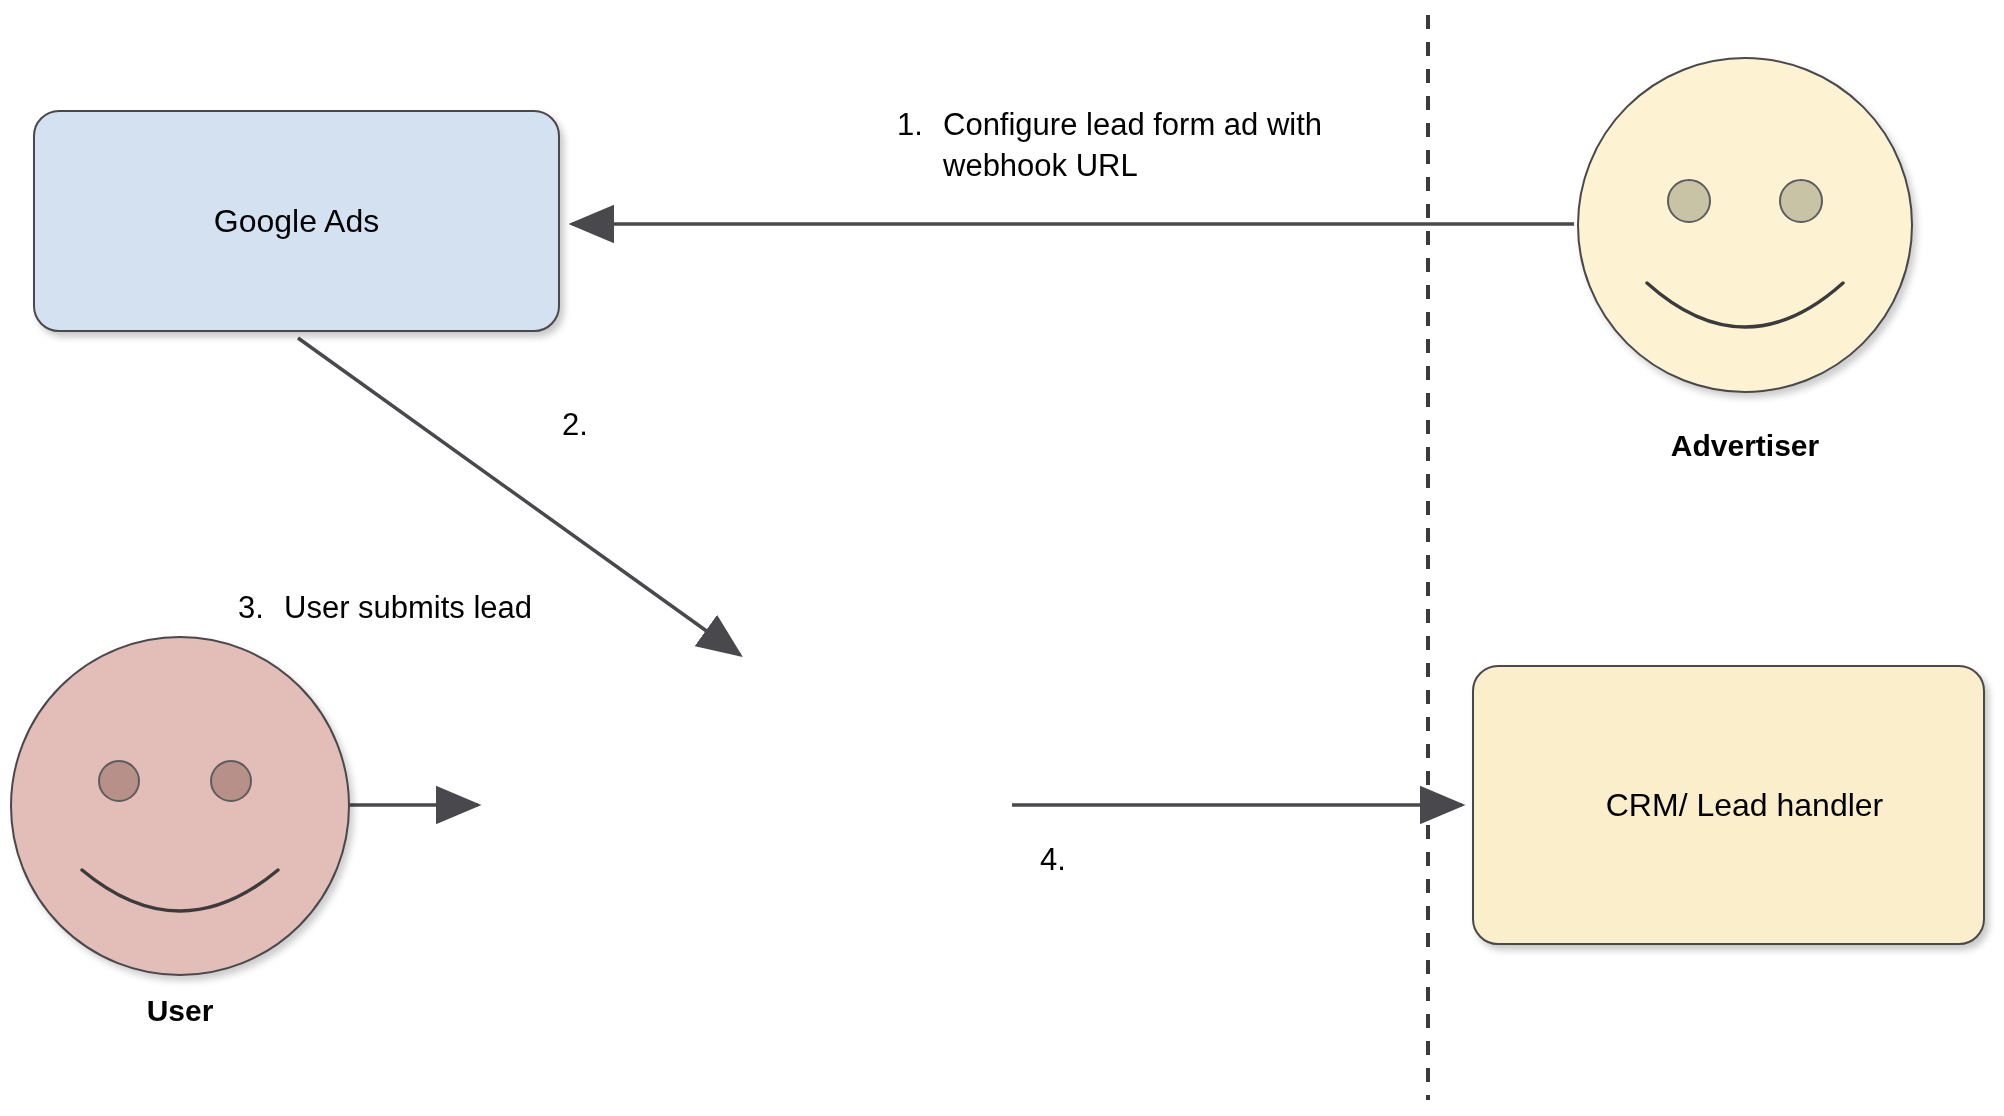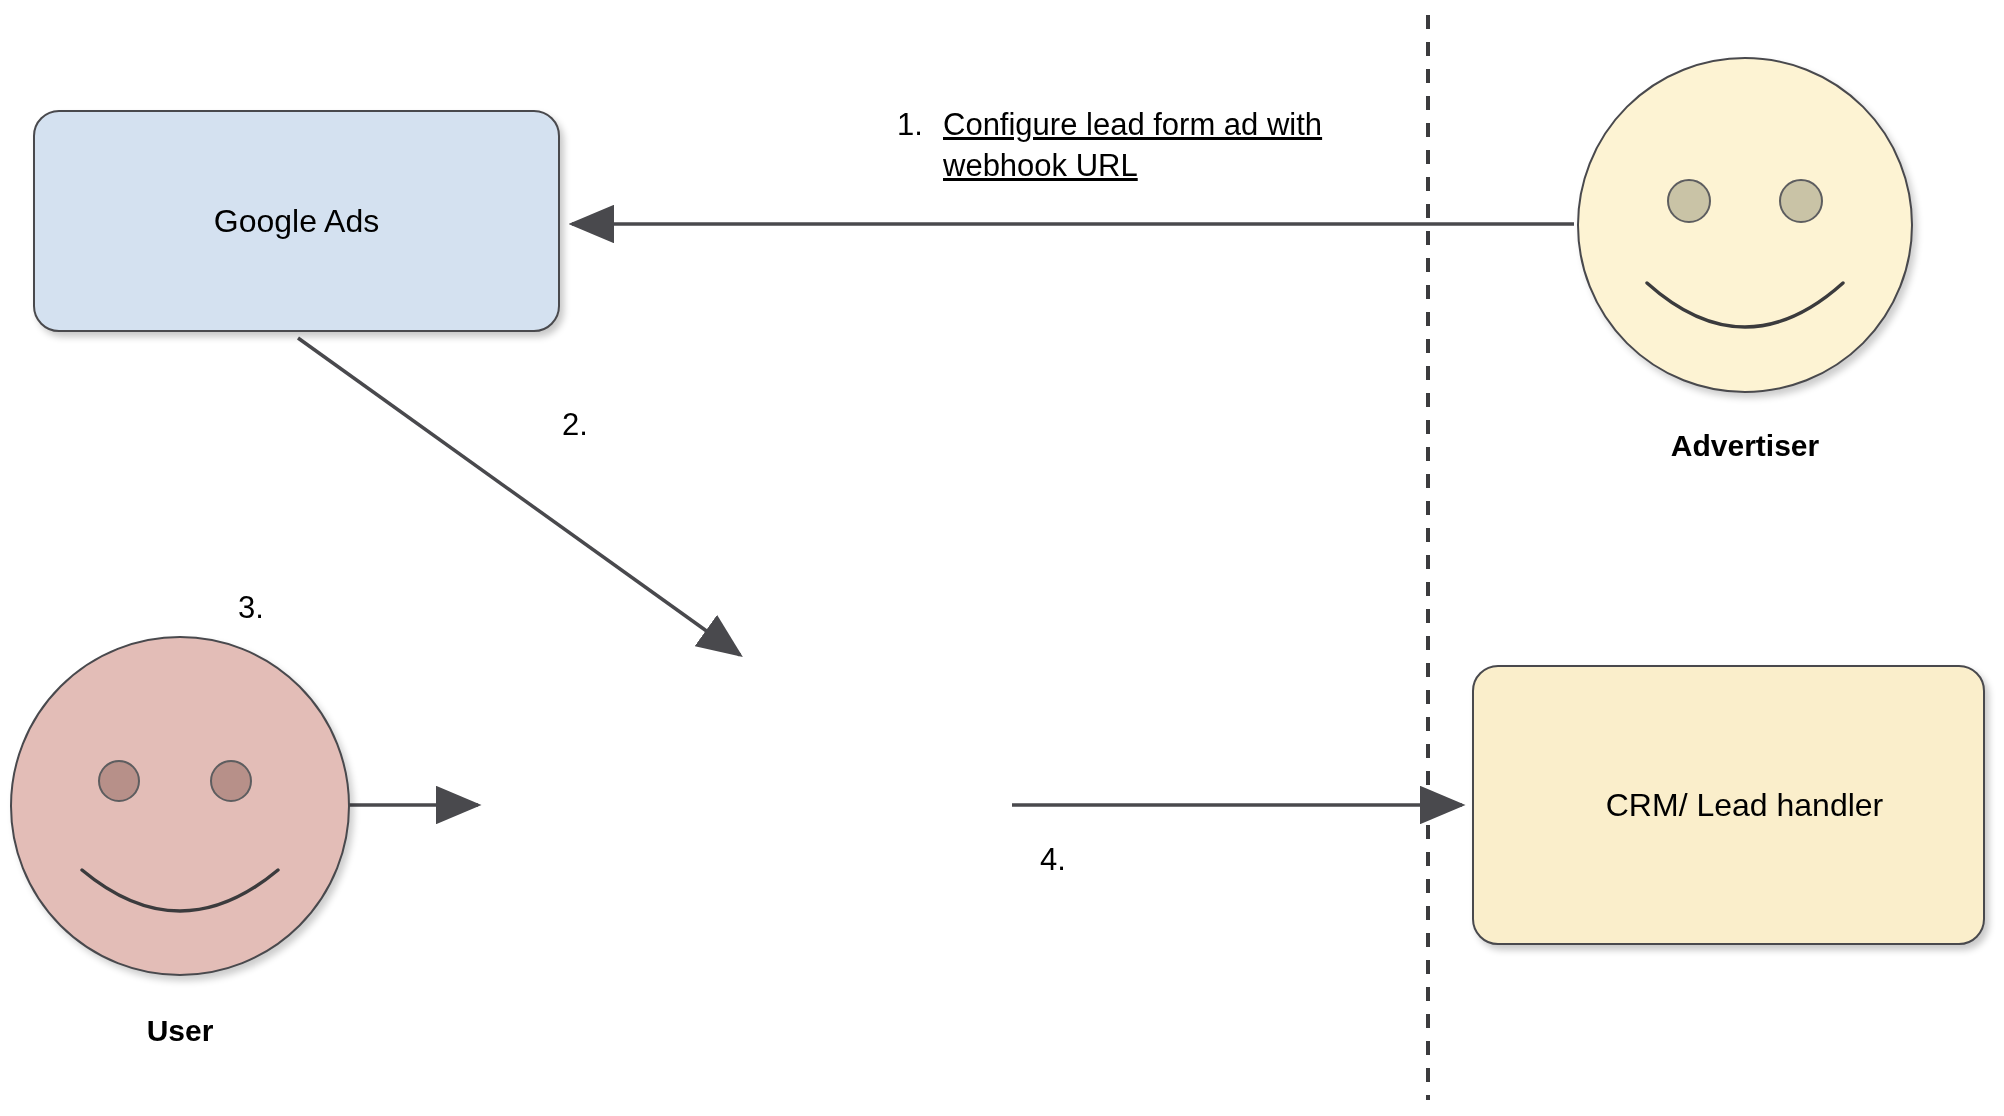--- a/index.html
+++ b/index.html
@@ -113,39 +113,38 @@
     background: #e3bdb7;
   }
   #actor-user .actor-eye {
     width: 42px; height: 42px;
     background: #b79089;
     top: 124px;
   }
   #actor-user .eye-left  { left: 88px; }
   #actor-user .eye-right { left: 200px; }
   #actor-user .actor-mouth { left: 70px; top: 230px; width: 200px; height: 62px; }
-  #actor-user .actor-name { top: 378px; }
+  #actor-user .actor-name { top: 358px; }
 
   
   .step-label {
     position: absolute;
     display: flex;
     align-items: flex-start;
     font-size: 31px;
     line-height: 1.32;
     color: #000000;
   }
   .step-label .step-num {
     flex: 0 0 auto;
     width: 46px;
   }
   .step-label .step-text {
     flex: 1 1 auto;
     white-space: pre-line;
-    text-decoration: underline;
   }
   #label-step-1 { left: 897px; top: 105px; width: 470px; }
   #label-step-2 { left: 562px; top: 405px; width: 400px; }
   #label-step-3 { left: 238px; top: 588px; width: 400px; }
   #label-step-4 { left: 1040px; top: 840px; width: 380px; }
 </style>
 </head>
 <body>
 
 <div id="canvas">
@@ -202,19 +201,20 @@
     <span class="step-text">Configure lead form ad with
 webhook URL</span>
   </div>
 
   <div class="step-label" id="label-step-2">
     <span class="step-num">2.</span>
   </div>
 
   <div class="step-label" id="label-step-3">
     <span class="step-num">3.</span>
+    <span class="step-text">User submits lead</span>
   </div>
 
   <div class="step-label" id="label-step-4">
     <span class="step-num">4.</span>
   </div>
 
 </div>
 
 </body></html>

